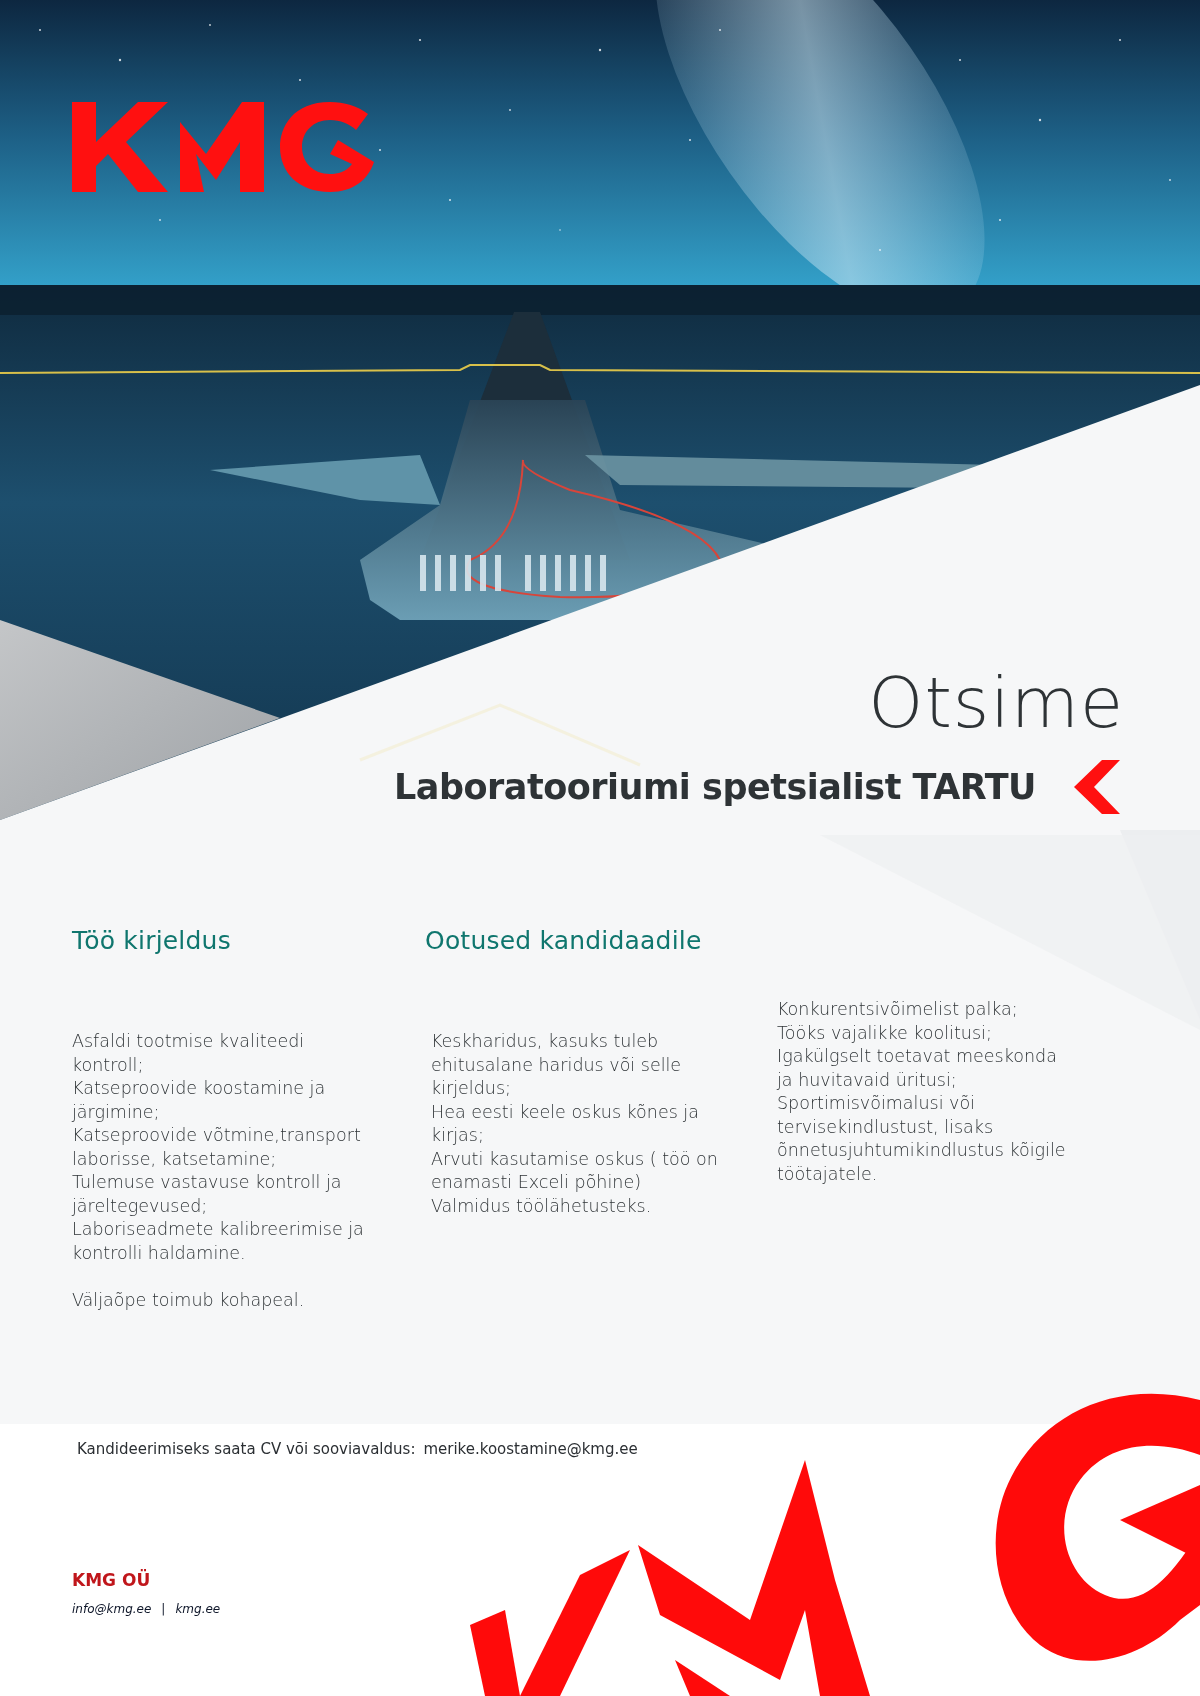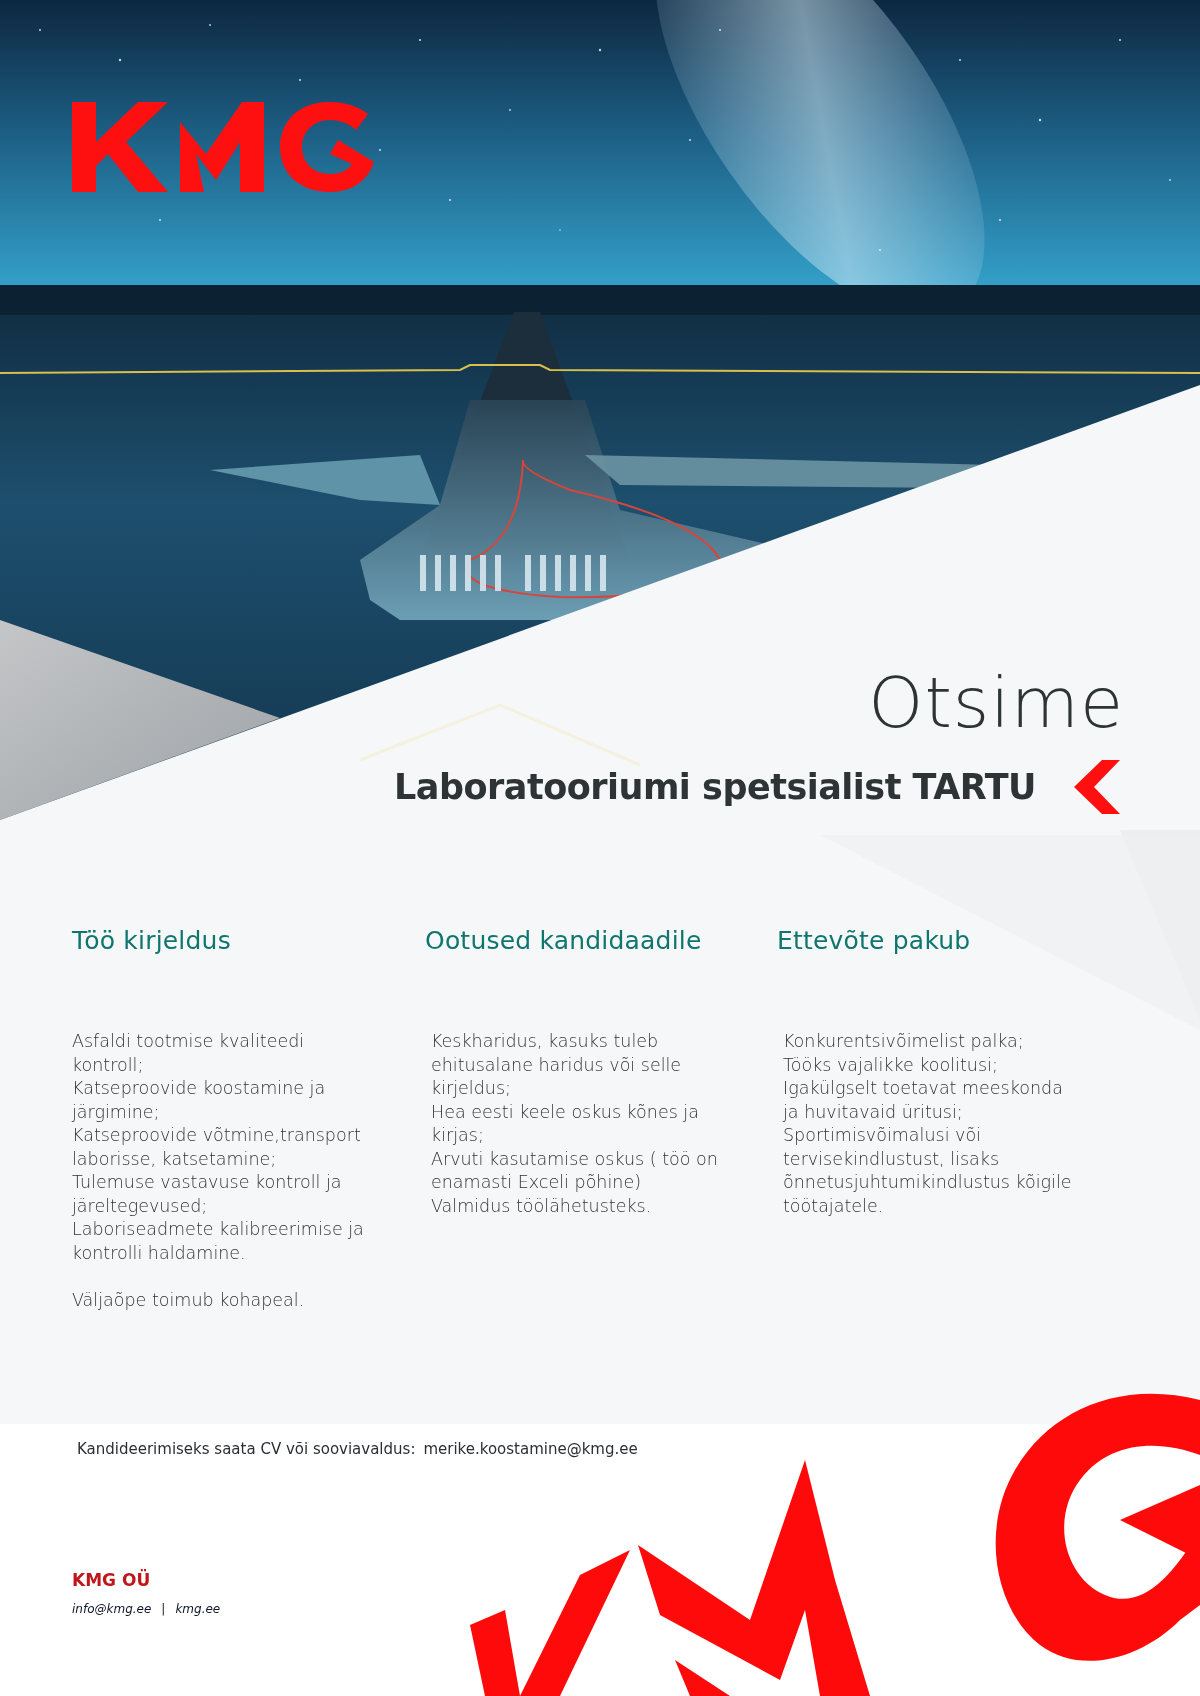--- a/index.html
+++ b/index.html
@@ -11,21 +11,21 @@
   .headline { position:absolute; right:76px; top:668px; font-size:70px; font-weight:200; letter-spacing:1px; color:#2e3336; font-family:"DejaVu Sans", sans-serif; line-height:1; }
   .subtitle { position:absolute; left:394px; top:770px; font-size:35px; font-weight:bold; color:#2e3336; font-family:"DejaVu Sans", sans-serif; letter-spacing:-0.5px; line-height:1; white-space:nowrap; }
   .chev { position:absolute; left:1072px; top:758px; width:50px; height:58px; }
   .col { position:absolute; top:925px; width:320px; }
   .col h2 { margin:0; font-size:25px; font-weight:500; color:#0f766e; letter-spacing:0.2px; line-height:32px; font-family:"DejaVu Sans", sans-serif; }
   .col .body { margin-top:73px; font-size:17.5px; line-height:23.5px; color:#2f3437; font-family:"DejaVu Sans", sans-serif; font-weight:300; }
   .col .body div { white-space:nowrap; }
   .col .gap { height:23.5px; }
   .col1 { left:72px; } .col1 .body { margin-left:0; }
   .col2 { left:425px; } .col2 .body { margin-left:6px; }
-  .col3 { left:777px; } .col3 .body { margin-left:6px; }
+  .col3 { left:777px; } .col3 .body { }
   .apply { position:absolute; left:77px; top:1440px; font-size:15px; color:#2b2f33; white-space:nowrap; font-family:"DejaVu Sans", sans-serif; }
   .apply .email { margin-left:8px; }
   .company { position:absolute; left:72px; top:1570px; font-size:17px; font-weight:bold; color:#c0161b; font-family:"DejaVu Sans", sans-serif; }
   .contacts { position:absolute; left:72px; top:1602px; font-size:12px; color:#0f172a; font-family:"DejaVu Sans", sans-serif; white-space:nowrap;font-style:italic; }
   .contacts .sep { margin:0 10px; }
   .logo-big { position:absolute; left:460px; top:1380px; width:740px; height:316px; }
 </style>
 </head>
 <body>
 
@@ -156,21 +156,20 @@
     <div>kirjeldus;</div>
     <div>Hea eesti keele oskus kõnes ja</div>
     <div>kirjas;</div>
     <div>Arvuti kasutamise oskus ( töö on</div>
     <div>enamasti Exceli põhine)</div>
     <div>Valmidus töölähetusteks.</div>
   </div>
 </div>
 
 <div class="col col3">
-  <h2>Ettevõte pakub</h2>
   <div class="body">
     <div>Konkurentsivõimelist palka;</div>
     <div>Tööks vajalikke koolitusi;</div>
     <div>Igakülgselt toetavat  meeskonda</div>
     <div>ja huvitavaid üritusi;</div>
     <div>Sportimisvõimalusi või</div>
     <div>tervisekindlustust, lisaks</div>
     <div>õnnetusjuhtumikindlustus kõigile</div>
     <div>töötajatele.</div>
   </div>

